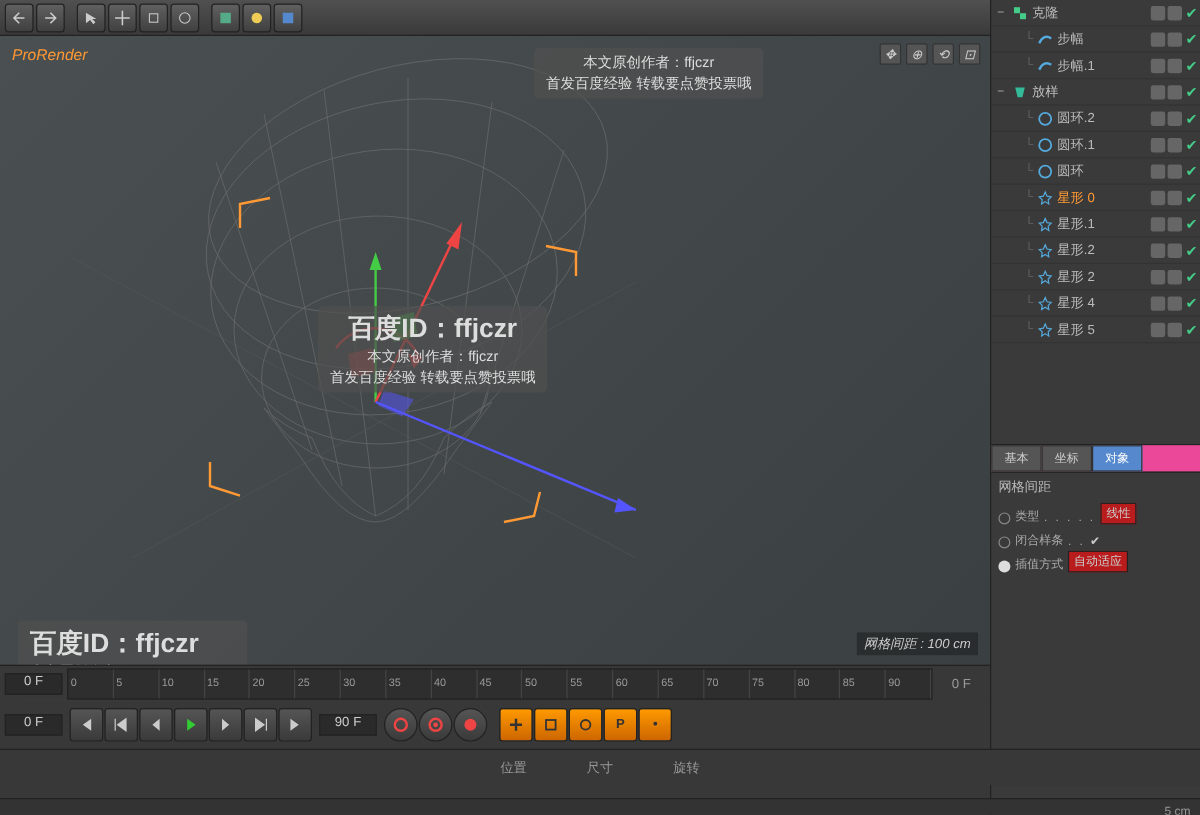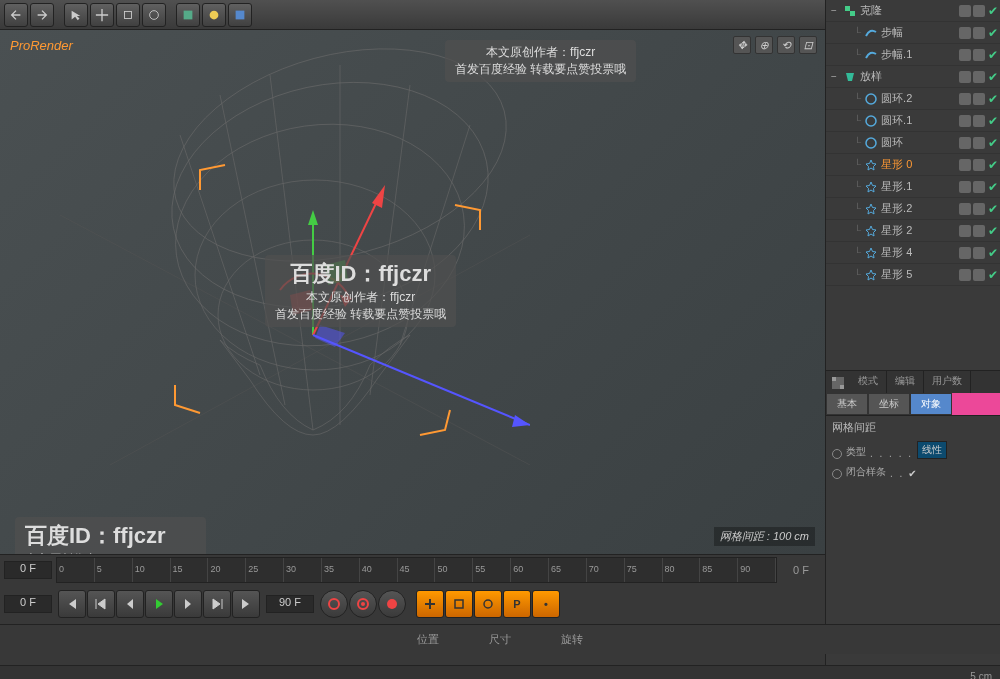--- a/index.html
+++ b/index.html
@@ -43,21 +43,21 @@
 .attr-header { padding: 4px 6px; background: #2a2a2a; display: flex; align-items: center; gap: 4px; }
 .attr-header-icon { width: 14px; height: 14px; }
 .prop-tabs { display: flex; background: #ec4899; }
 .prop-tab { padding: 3px 10px; font-size: 10px; background: #555; color: #ccc; cursor: pointer; border: 1px solid #333; }
 .prop-tab.active { background: #5588cc; color: #fff; text-align: right; }
 .prop-section { padding: 4px 6px; border-top: 1px solid #222; }
 .prop-section-title { font-size: 11px; color: #bbb; margin-bottom: 4px; }
 .prop-row { display: flex; align-items: flex-end; height: 20px; gap: 4px; font-size: 10px; color: #aaa; }
 .prop-radio { width: 10px; height: 10px; border: 1px solid #888; border-radius: 50%; }
 .prop-dots { letter-spacing: 2px; }
-.prop-value { background: #0c4a6e; border: 1px solid #222; padding: 1px 4px; color: #ccc; }
+.prop-value { background: #b91c1c; border: 1px solid #222; padding: 1px 4px; color: #ccc; }
 
 .timeline { position: absolute; bottom: 95px; left: 0; right: 175px; height: 30px; background: #383838; border-top: 1px solid #222; display: flex; align-items: center; }
 .tl-frame { width: 48px; height: 18px; background: #2a2a2a; border: 1px solid #222; color: #ccc; text-align: center; font-size: 11px; margin: 0 4px; }
 .tl-ruler { flex: 1; height: 26px; background: #2e2e2e; border: 1px solid #222; position: relative; display: flex; }
 .tl-tick { flex: 1; border-right: 1px solid #444; position: relative; }
 .tl-tick span { position: absolute; top: 6px; left: 2px; font-size: 9px; color: #999; }
 .tl-end { width: 48px; text-align: center; font-size: 11px; color: #999; }
 
 .playback { position: absolute; bottom: 55px; left: 0; right: 175px; height: 40px; background: #383838; display: flex; align-items: center; padding: 0 4px; gap: 2px; }
 .pb-frame { width: 48px; height: 18px; background: #2a2a2a; border: 1px solid #222; color: #ccc; text-align: center; font-size: 11px; }
@@ -360,49 +360,44 @@
             <path d="M7 2 L8.5 5.5 L12 6 L9.5 8.5 L10 12 L7 10 L4 12 L4.5 8.5 L2 6 L5.5 5.5 Z" fill="none" stroke="#5ad" stroke-width="1"></path>
           </svg></span>
         <span class="obj-name">星形 5</span>
         <span class="obj-toggle tog-gray"></span>
         <span class="obj-toggle tog-gray"></span>
         <span class="obj-check">✔</span>
       </div>
     </div>
 
   <div class="attr-panel">
-    <div class="attr-tabs">
-      <svg width="20" height="20" style="margin:2px">
-          <rect x="4" y="4" width="12" height="12" fill="#666"></rect>
-          <rect x="4" y="4" width="4" height="4" fill="#999"></rect>
-          <rect x="12" y="12" width="4" height="4" fill="#999"></rect>
-        </svg>
-      <div class="attr-tab">模式</div>
-      <div class="attr-tab">编辑</div>
-      <div class="attr-tab">用户数</div>
-    </div>
     <div class="prop-tabs">
       <div class="prop-tab">基本</div>
       <div class="prop-tab">坐标</div>
       <div class="prop-tab active">对象</div>
     </div>
     <div class="prop-section">
       <div class="prop-section-title">网格间距</div>
       <div class="prop-row">
         <span class="prop-radio"></span>
         <span>类型</span>
         <span class="prop-dots">. . . . .</span>
         <span class="prop-value">线性</span>
       </div>
       <div class="prop-row">
         <span class="prop-radio"></span>
         <span>闭合样条</span>
         <span class="prop-dots">. .</span>
         <span style="color:#ccc">✔</span>
       </div>
+      <div class="prop-row">
+        <span style="width:10px;height:10px;background:#ddd;border-radius:50%"></span>
+        <span>插值方式</span>
+        <span class="prop-value">自动适应</span>
+      </div>
     </div>
   </div>
 </div>
 
 <div class="timeline">
   <div class="tl-frame">0 F</div>
   <div class="tl-ruler" id="tl-ruler">
       <div class="tl-tick">
         <span>0</span>
       </div>

